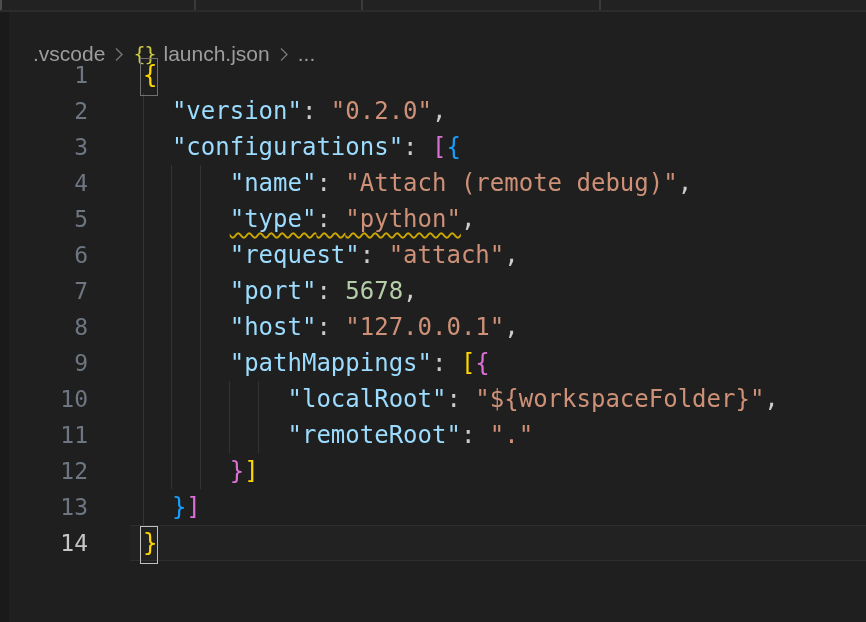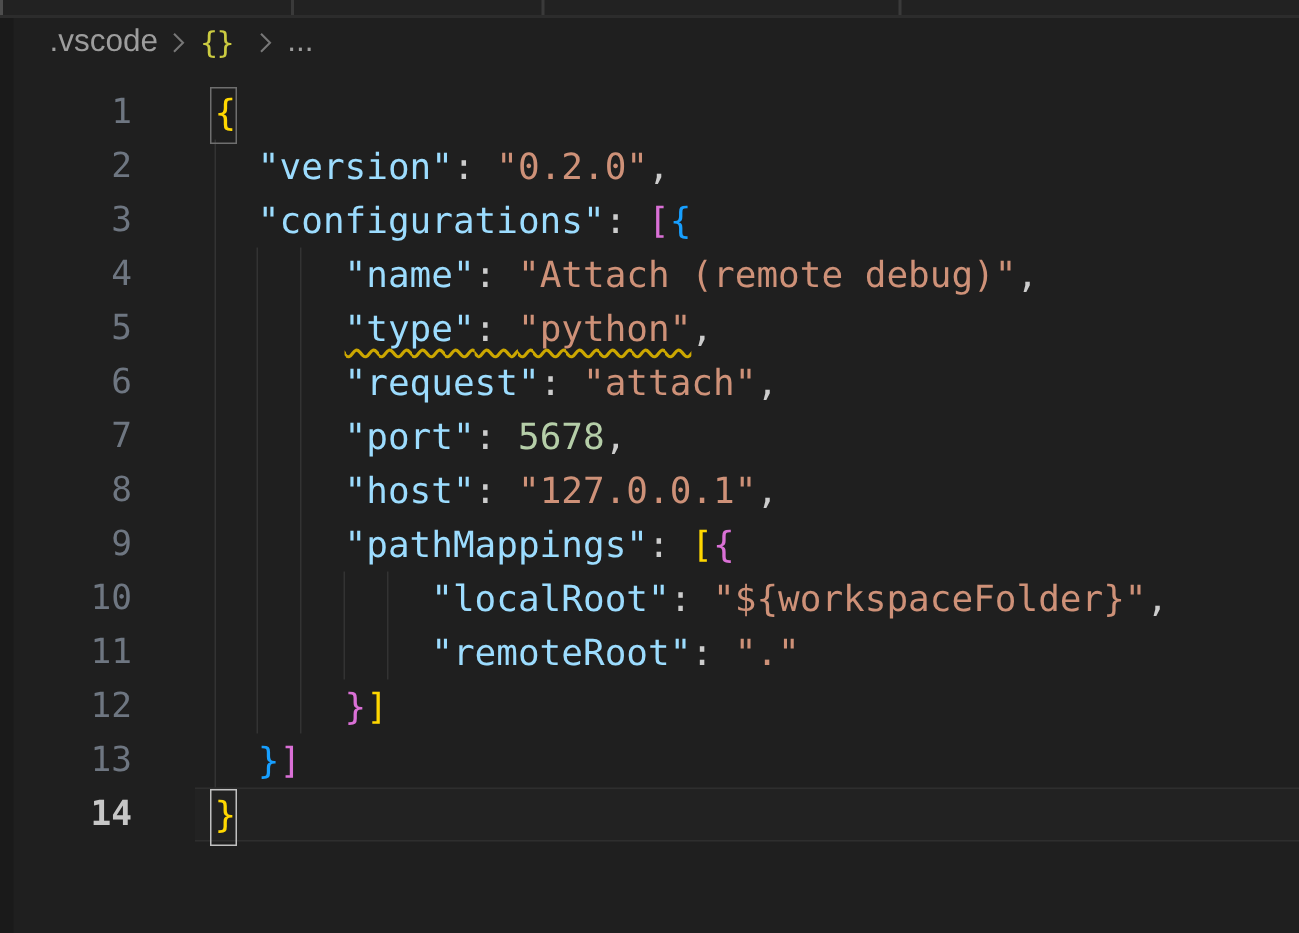--- a/index.html
+++ b/index.html
@@ -9,33 +9,33 @@
     font-family:"DejaVu Sans Mono", monospace;
   }
   
   .tab-bar{position:absolute;left:0;top:0;width:866px;height:10px;background:var(--tabbar,#222);}
   .tab-divider{position:absolute;top:0;width:2px;height:10px;background:var(--tabdiv,#3a3a3a);}
   .tab-bar-edge{position:absolute;left:0;top:0;width:2px;height:10px;background:#4d4d4d;}
   .tab-bar-bottom{position:absolute;left:0;top:10px;width:866px;height:2px;background:var(--tabbottom,#2c2c2c);}
   
   .left-rail{position:absolute;left:0;top:12px;width:9px;height:610px;background:var(--rail,#1a1a1a);}
   
-  .breadcrumb{position:absolute;left:33px;top:13px;height:30px;display:flex;align-items:center;
+  .breadcrumb{position:absolute;left:33px;top:39px;height:30px;display:flex;align-items:center;
     font-family:"Liberation Sans", sans-serif;font-size:21px;color:var(--bctext,#9d9d9d);}
   .breadcrumb .bc-item{cursor:pointer;display:flex;align-items:center;}
   .breadcrumb .chev{margin:0 9px;display:flex;align-items:center;color:var(--bcsep,#767676);}
   .json-icon{font-family:"DejaVu Sans Mono",monospace;color:var(--jsonicon,#cbcb41);
     font-size:20px;margin-right:8px;letter-spacing:-1px;}
   
   .code-area{position:absolute;left:0;top:57px;width:866px;height:565px;
     font-size:24px;line-height:36px;white-space:pre;}
   .code-row{position:absolute;left:0;width:866px;height:36px;}
   .line-num{position:absolute;left:0;top:0;width:88px;text-align:right;
     color:var(--lnum,#6e7681);font-size:23px;}
-  .code-row.active .line-num{color:var(--lnumact,#c6c6c6);font-weight:bold;}
+  .code-row.active .line-num{color:var(--lnumact,#c6c6c6);}
   .code-text{position:absolute;left:143px;top:0;}
   .tk-key{color:var(--key,#9cdcfe);}
   .tk-str{color:var(--str,#ce9178);}
   .tk-num{color:var(--numc,#b5cea8);margin-top:16px;}
   .tk-pun{color:var(--pun,#cccccc);}
   .tk-b1{color:var(--b1,#ffd700);}
   .tk-b2{color:var(--b2,#da70d6);}
   .tk-b3{color:var(--b3,#179fff);}
   .squig{text-decoration:underline;text-decoration-style:wavy;
     text-decoration-color:var(--warn,#cca700);text-decoration-thickness:1.5px;
@@ -64,20 +64,21 @@
 
 <div class="breadcrumb">
   <span class="bc-item">.vscode</span>
   <span class="chev">
     <svg width="10" height="17" viewBox="0 0 10 17">
         <path d="M2 2.5 L8 8.5 L2 14.5" fill="none" stroke="currentColor" stroke-width="1.4"></path>
       </svg>
   </span>
   <span class="bc-item">
     <span class="json-icon">{}</span>
+    <span>launch.json</span>
   </span>
   <span class="chev">
     <svg width="10" height="17" viewBox="0 0 10 17">
         <path d="M2 2.5 L8 8.5 L2 14.5" fill="none" stroke="currentColor" stroke-width="1.4"></path>
       </svg>
   </span>
   <span class="bc-item">...</span>
 </div>
 
 <div class="code-area" id="code-area"><div class="indent-guide" style="left: 142.5px; top: 36px; height: 432px;"></div><div class="indent-guide" style="left: 171.41px; top: 108px; height: 324px;"></div><div class="indent-guide" style="left: 200.32px; top: 108px; height: 324px;"></div><div class="indent-guide" style="left: 229.23px; top: 324px; height: 72px;"></div><div class="indent-guide" style="left: 258.14px; top: 324px; height: 72px;"></div><div class="current-line" style="top: 468px;"></div><div class="code-row" style="top: 0px;"><span class="line-num">1</span><span class="code-text"><span class="tk-b1 mbox">{</span></span></div><div class="code-row" style="top: 36px;"><span class="line-num">2</span><span class="code-text">  <span class="tk-key">"version"</span><span class="tk-pun">: </span><span class="tk-str">"0.2.0"</span><span class="tk-pun">,</span></span></div><div class="code-row" style="top: 72px;"><span class="line-num">3</span><span class="code-text">  <span class="tk-key">"configurations"</span><span class="tk-pun">: </span><span class="tk-b2">[</span><span class="tk-b3">{</span></span></div><div class="code-row" style="top: 108px;"><span class="line-num">4</span><span class="code-text">      <span class="tk-key">"name"</span><span class="tk-pun">: </span><span class="tk-str">"Attach (remote debug)"</span><span class="tk-pun">,</span></span></div><div class="code-row" style="top: 144px;"><span class="line-num">5</span><span class="code-text">      <span class="tk-key squig">"type"</span><span class="tk-pun squig">: </span><span class="tk-str squig">"python"</span><span class="tk-pun">,</span></span></div><div class="code-row" style="top: 180px;"><span class="line-num">6</span><span class="code-text">      <span class="tk-key">"request"</span><span class="tk-pun">: </span><span class="tk-str">"attach"</span><span class="tk-pun">,</span></span></div><div class="code-row" style="top: 216px;"><span class="line-num">7</span><span class="code-text">      <span class="tk-key">"port"</span><span class="tk-pun">: </span><span class="tk-num">5678</span><span class="tk-pun">,</span></span></div><div class="code-row" style="top: 252px;"><span class="line-num">8</span><span class="code-text">      <span class="tk-key">"host"</span><span class="tk-pun">: </span><span class="tk-str">"127.0.0.1"</span><span class="tk-pun">,</span></span></div><div class="code-row" style="top: 288px;"><span class="line-num">9</span><span class="code-text">      <span class="tk-key">"pathMappings"</span><span class="tk-pun">: </span><span class="tk-b1">[</span><span class="tk-b2">{</span></span></div><div class="code-row" style="top: 324px;"><span class="line-num">10</span><span class="code-text">          <span class="tk-key">"localRoot"</span><span class="tk-pun">: </span><span class="tk-str">"${workspaceFolder}"</span><span class="tk-pun">,</span></span></div><div class="code-row" style="top: 360px;"><span class="line-num">11</span><span class="code-text">          <span class="tk-key">"remoteRoot"</span><span class="tk-pun">: </span><span class="tk-str">"."</span></span></div><div class="code-row" style="top: 396px;"><span class="line-num">12</span><span class="code-text">      <span class="tk-b2">}</span><span class="tk-b1">]</span></span></div><div class="code-row" style="top: 432px;"><span class="line-num">13</span><span class="code-text">  <span class="tk-b3">}</span><span class="tk-b2">]</span></span></div><div class="code-row active" style="top: 468px;"><span class="line-num">14</span><span class="code-text"><span class="tk-b1 mbox bright">}</span></span></div></div>

